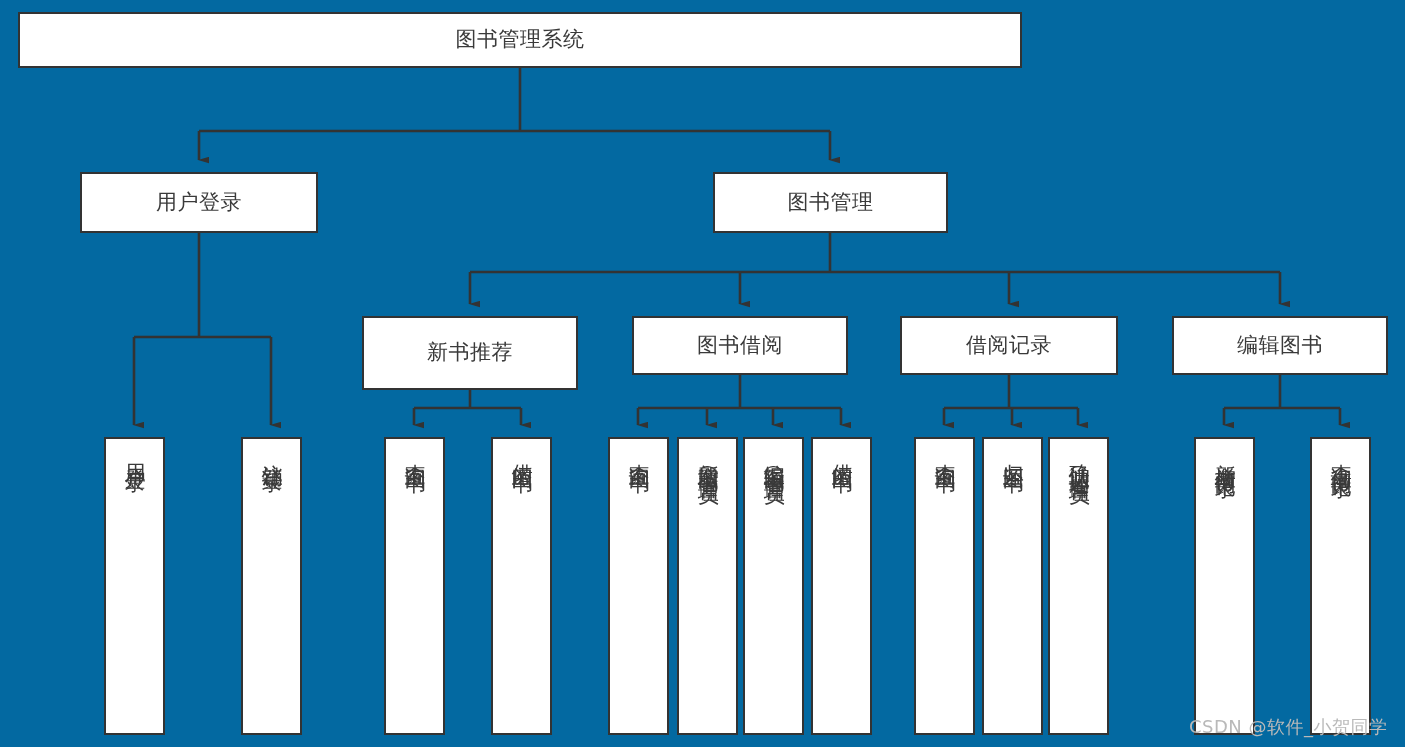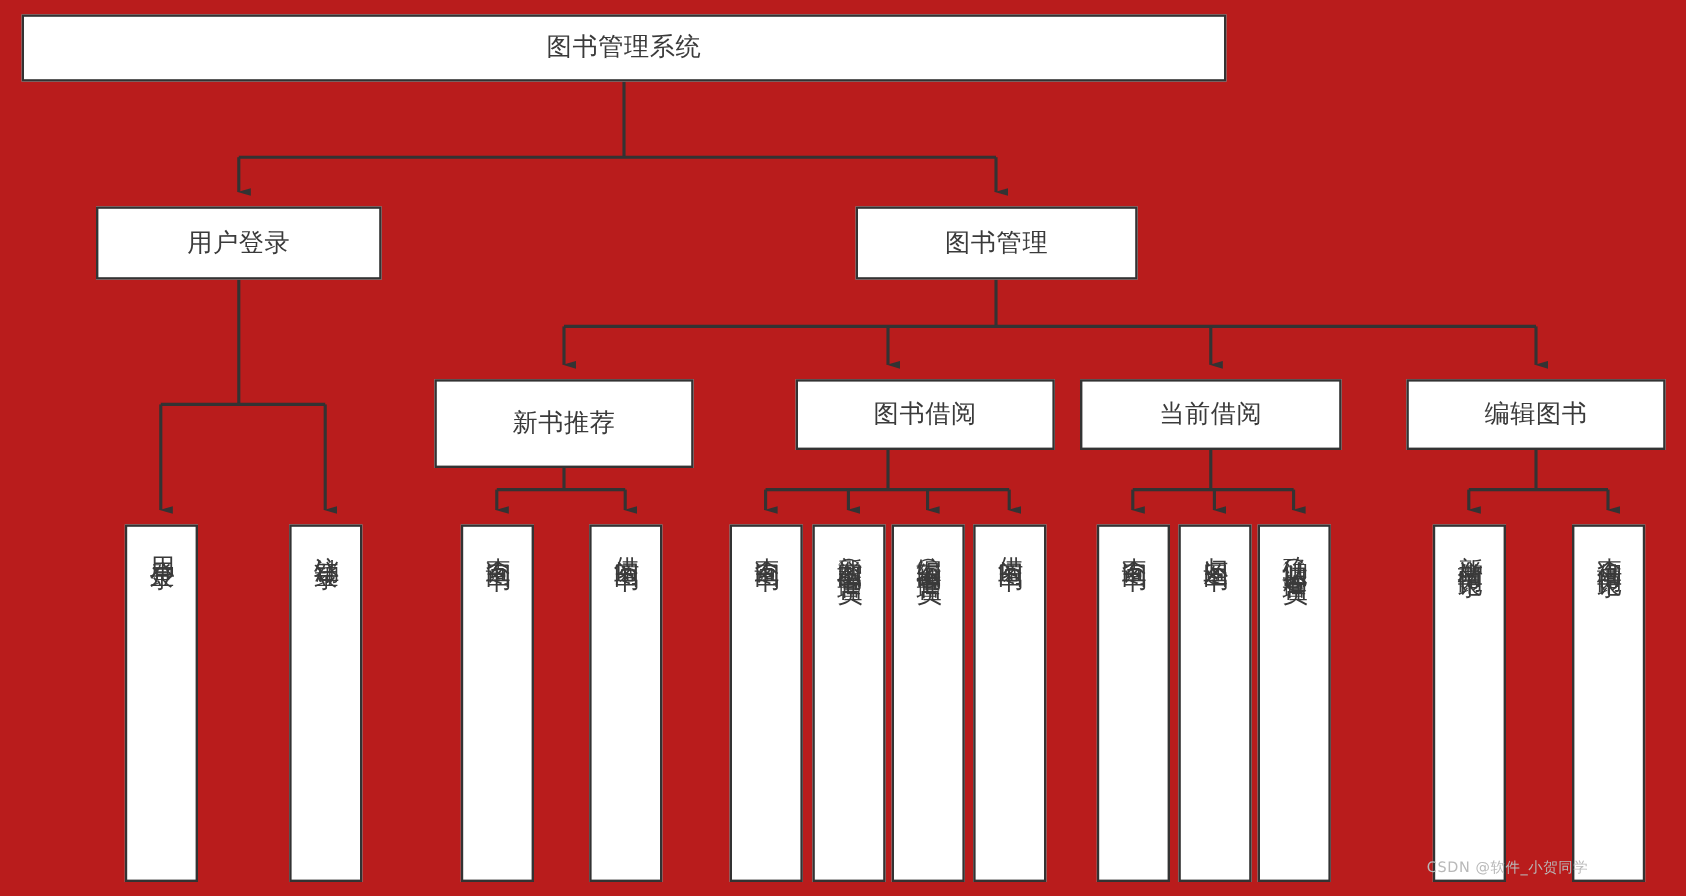--- a/index.html
+++ b/index.html
@@ -8,21 +8,21 @@
     padding: 0;
     background: #ffffff;
   }
   body {
     font-family: "DejaVu Sans", "Liberation Sans", sans-serif;
   }
   #diagram-root {
     position: relative;
     width: 1405px;
     height: 747px;
-    background: #b91c1c;
+    background: #0369a1;
     overflow: hidden;
   }
   #diagram-svg {
     position: absolute;
     top: 0;
     left: 0;
     width: 1405px;
     height: 747px;
   }
   .node-box {
@@ -57,21 +57,21 @@
   }
   .node-box.level0 .node-label,
   .node-box.level1 .node-label,
   .node-box.level2 .node-label {
     font-size: 21px;
   }
   #watermark {
     position: absolute;
     left: 1189px;
     top: 715px;
-    font-size: 12px;
+    font-size: 18px;
     color: #b9b9b9;
     white-space: nowrap;
     letter-spacing: 0.5px;
     pointer-events: none;
   }
 </style>
 </head>
 <body>
 
 <div id="diagram-root">
@@ -133,25 +133,25 @@
   <div class="node-box level1" style="left:80px; top:172px; width:238px; height:61px;">
     <span class="node-label">用户登录</span>
   </div>
   <div class="node-box level1" style="left:713px; top:172px; width:235px; height:61px;">
     <span class="node-label">图书管理</span>
   </div>
 
   <div class="node-box level2" style="left:362px; top:316px; width:216px; height:74px;">
     <span class="node-label">新书推荐</span>
   </div>
-  <div class="node-box level2" style="left:632px; top:316px; width:216px; height:59px;margin-left:31px;">
+  <div class="node-box level2" style="left:632px; top:316px; width:216px; height:59px;">
     <span class="node-label">图书借阅</span>
   </div>
   <div class="node-box level2" style="left:900px; top:316px; width:218px; height:59px;">
-    <span class="node-label">当前借阅</span>
+    <span class="node-label">借阅记录</span>
   </div>
   <div class="node-box level2" style="left:1172px; top:316px; width:216px; height:59px;">
     <span class="node-label">编辑图书</span>
   </div>
 
   <div class="node-box vertical" style="left:104px; top:437px; width:61px; height:298px;">
     <span class="node-label">用户登录</span>
   </div>
   <div class="node-box vertical" style="left:241px; top:437px; width:61px; height:298px;">
     <span class="node-label">注销登录</span>

